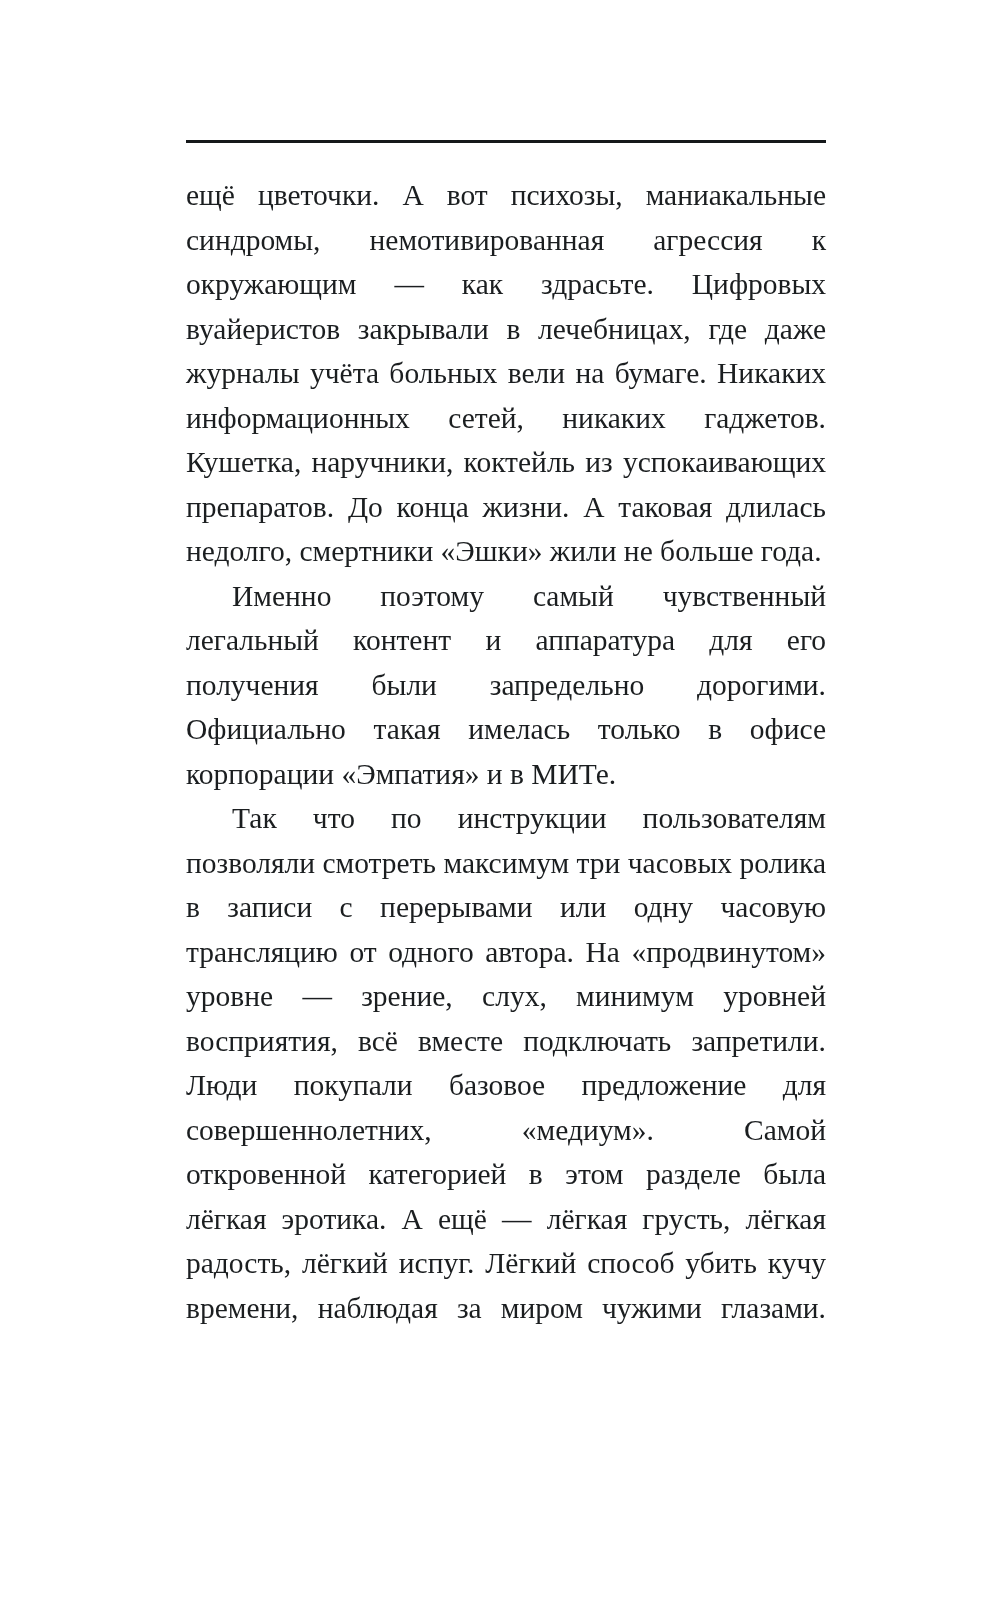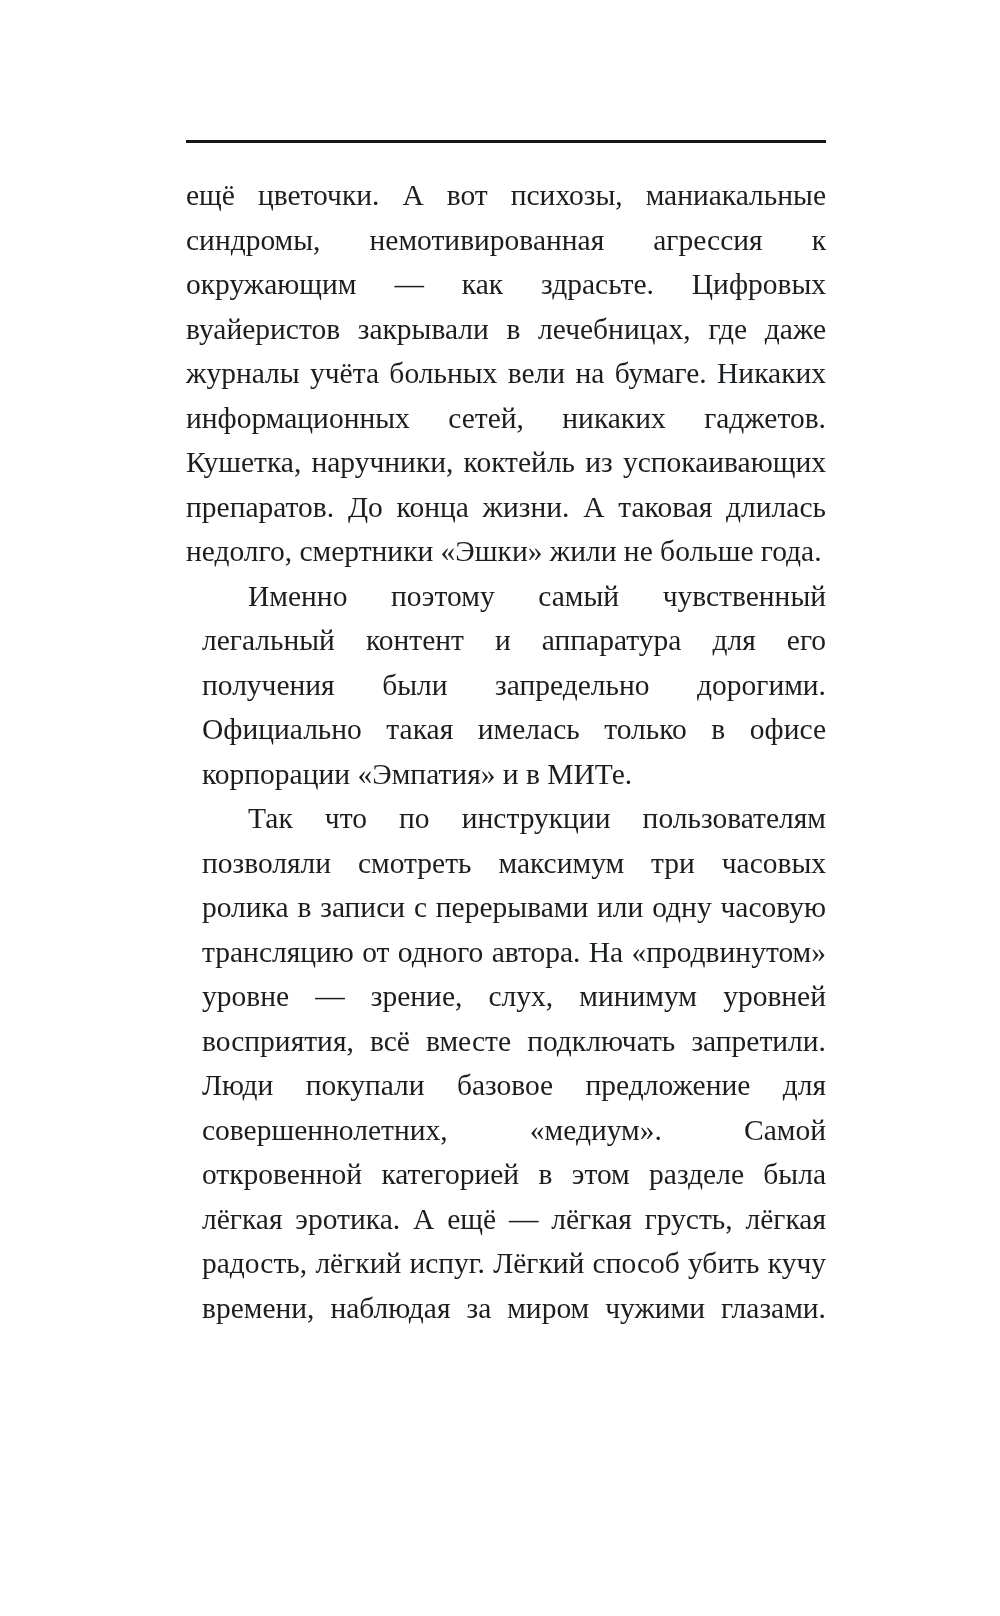--- a/index.html
+++ b/index.html
@@ -33,21 +33,20 @@
     line-height: 44.5px;
     color: #1b1e20;
     text-align: justify;
     text-justify: inter-word;
     margin: 0;
     hyphens: manual;
     -webkit-hyphens: manual;
   }
   .body-text.indent {
     text-indent: 46px;
-    margin-left: 16px;
   }
   .body-text + .body-text {
     margin-top: 0;
   }
   .page-number {
     position: absolute;
     left: 0;
     right: 0;
     top: 1424px;
     text-align: center;

